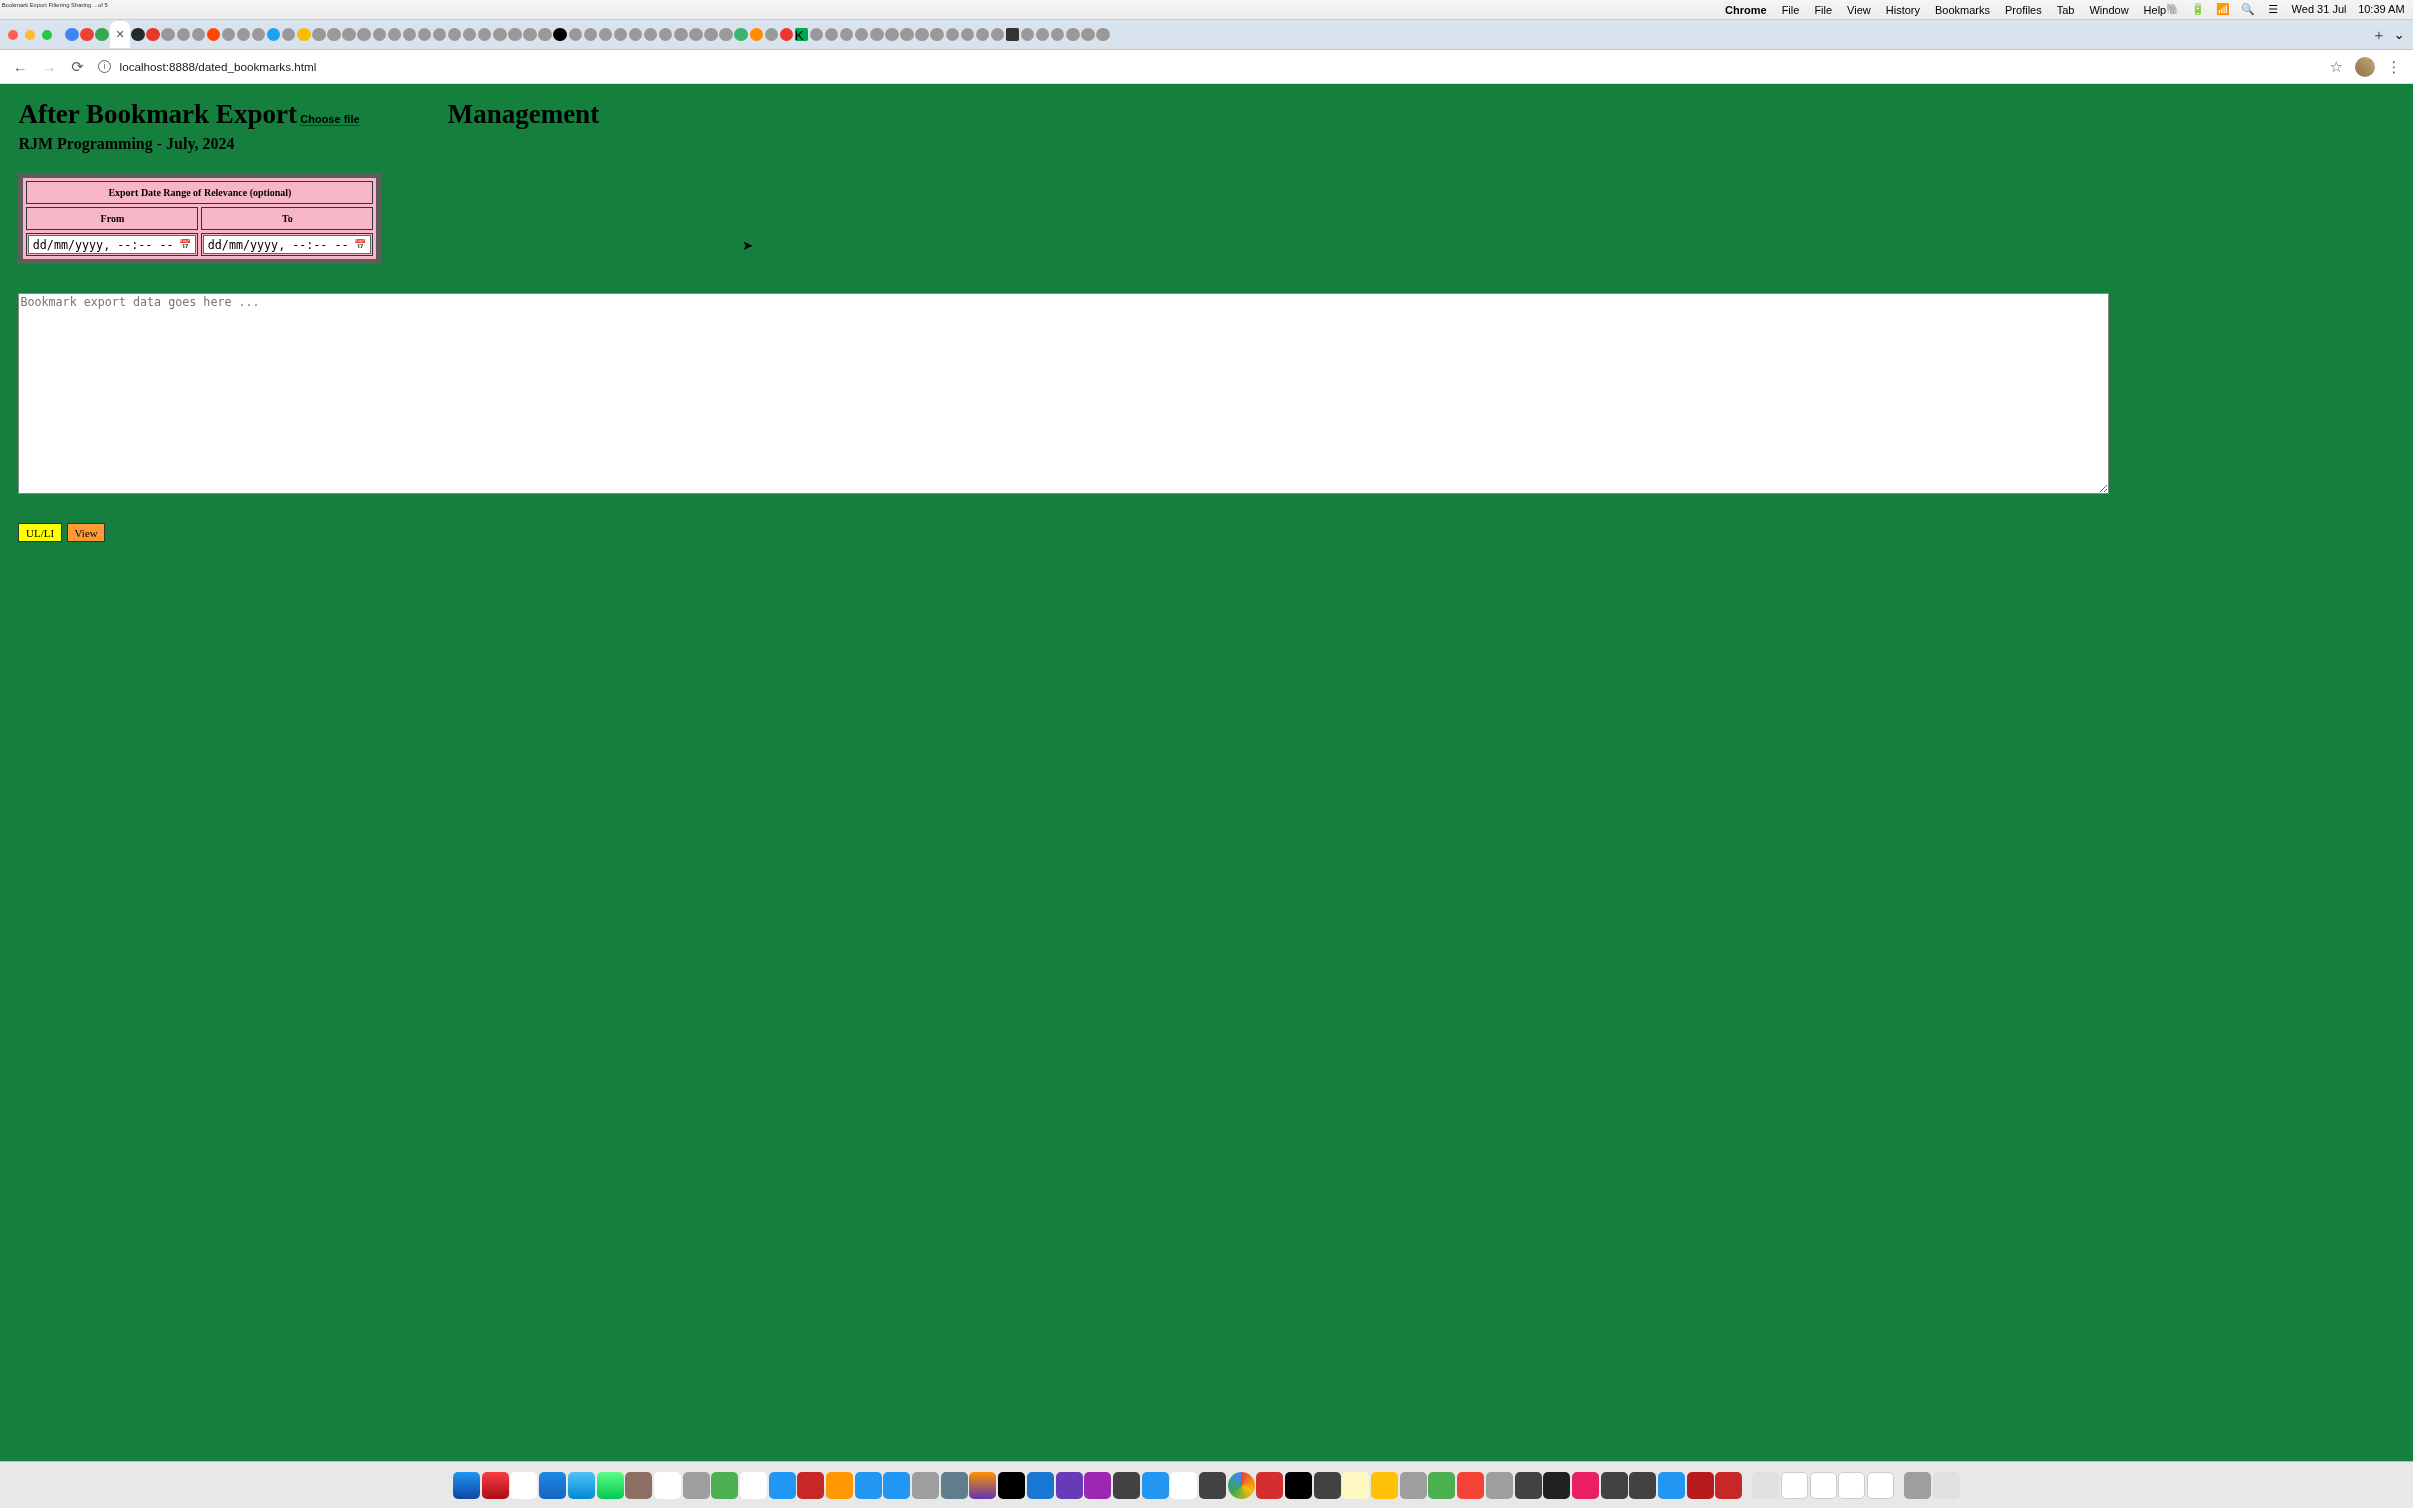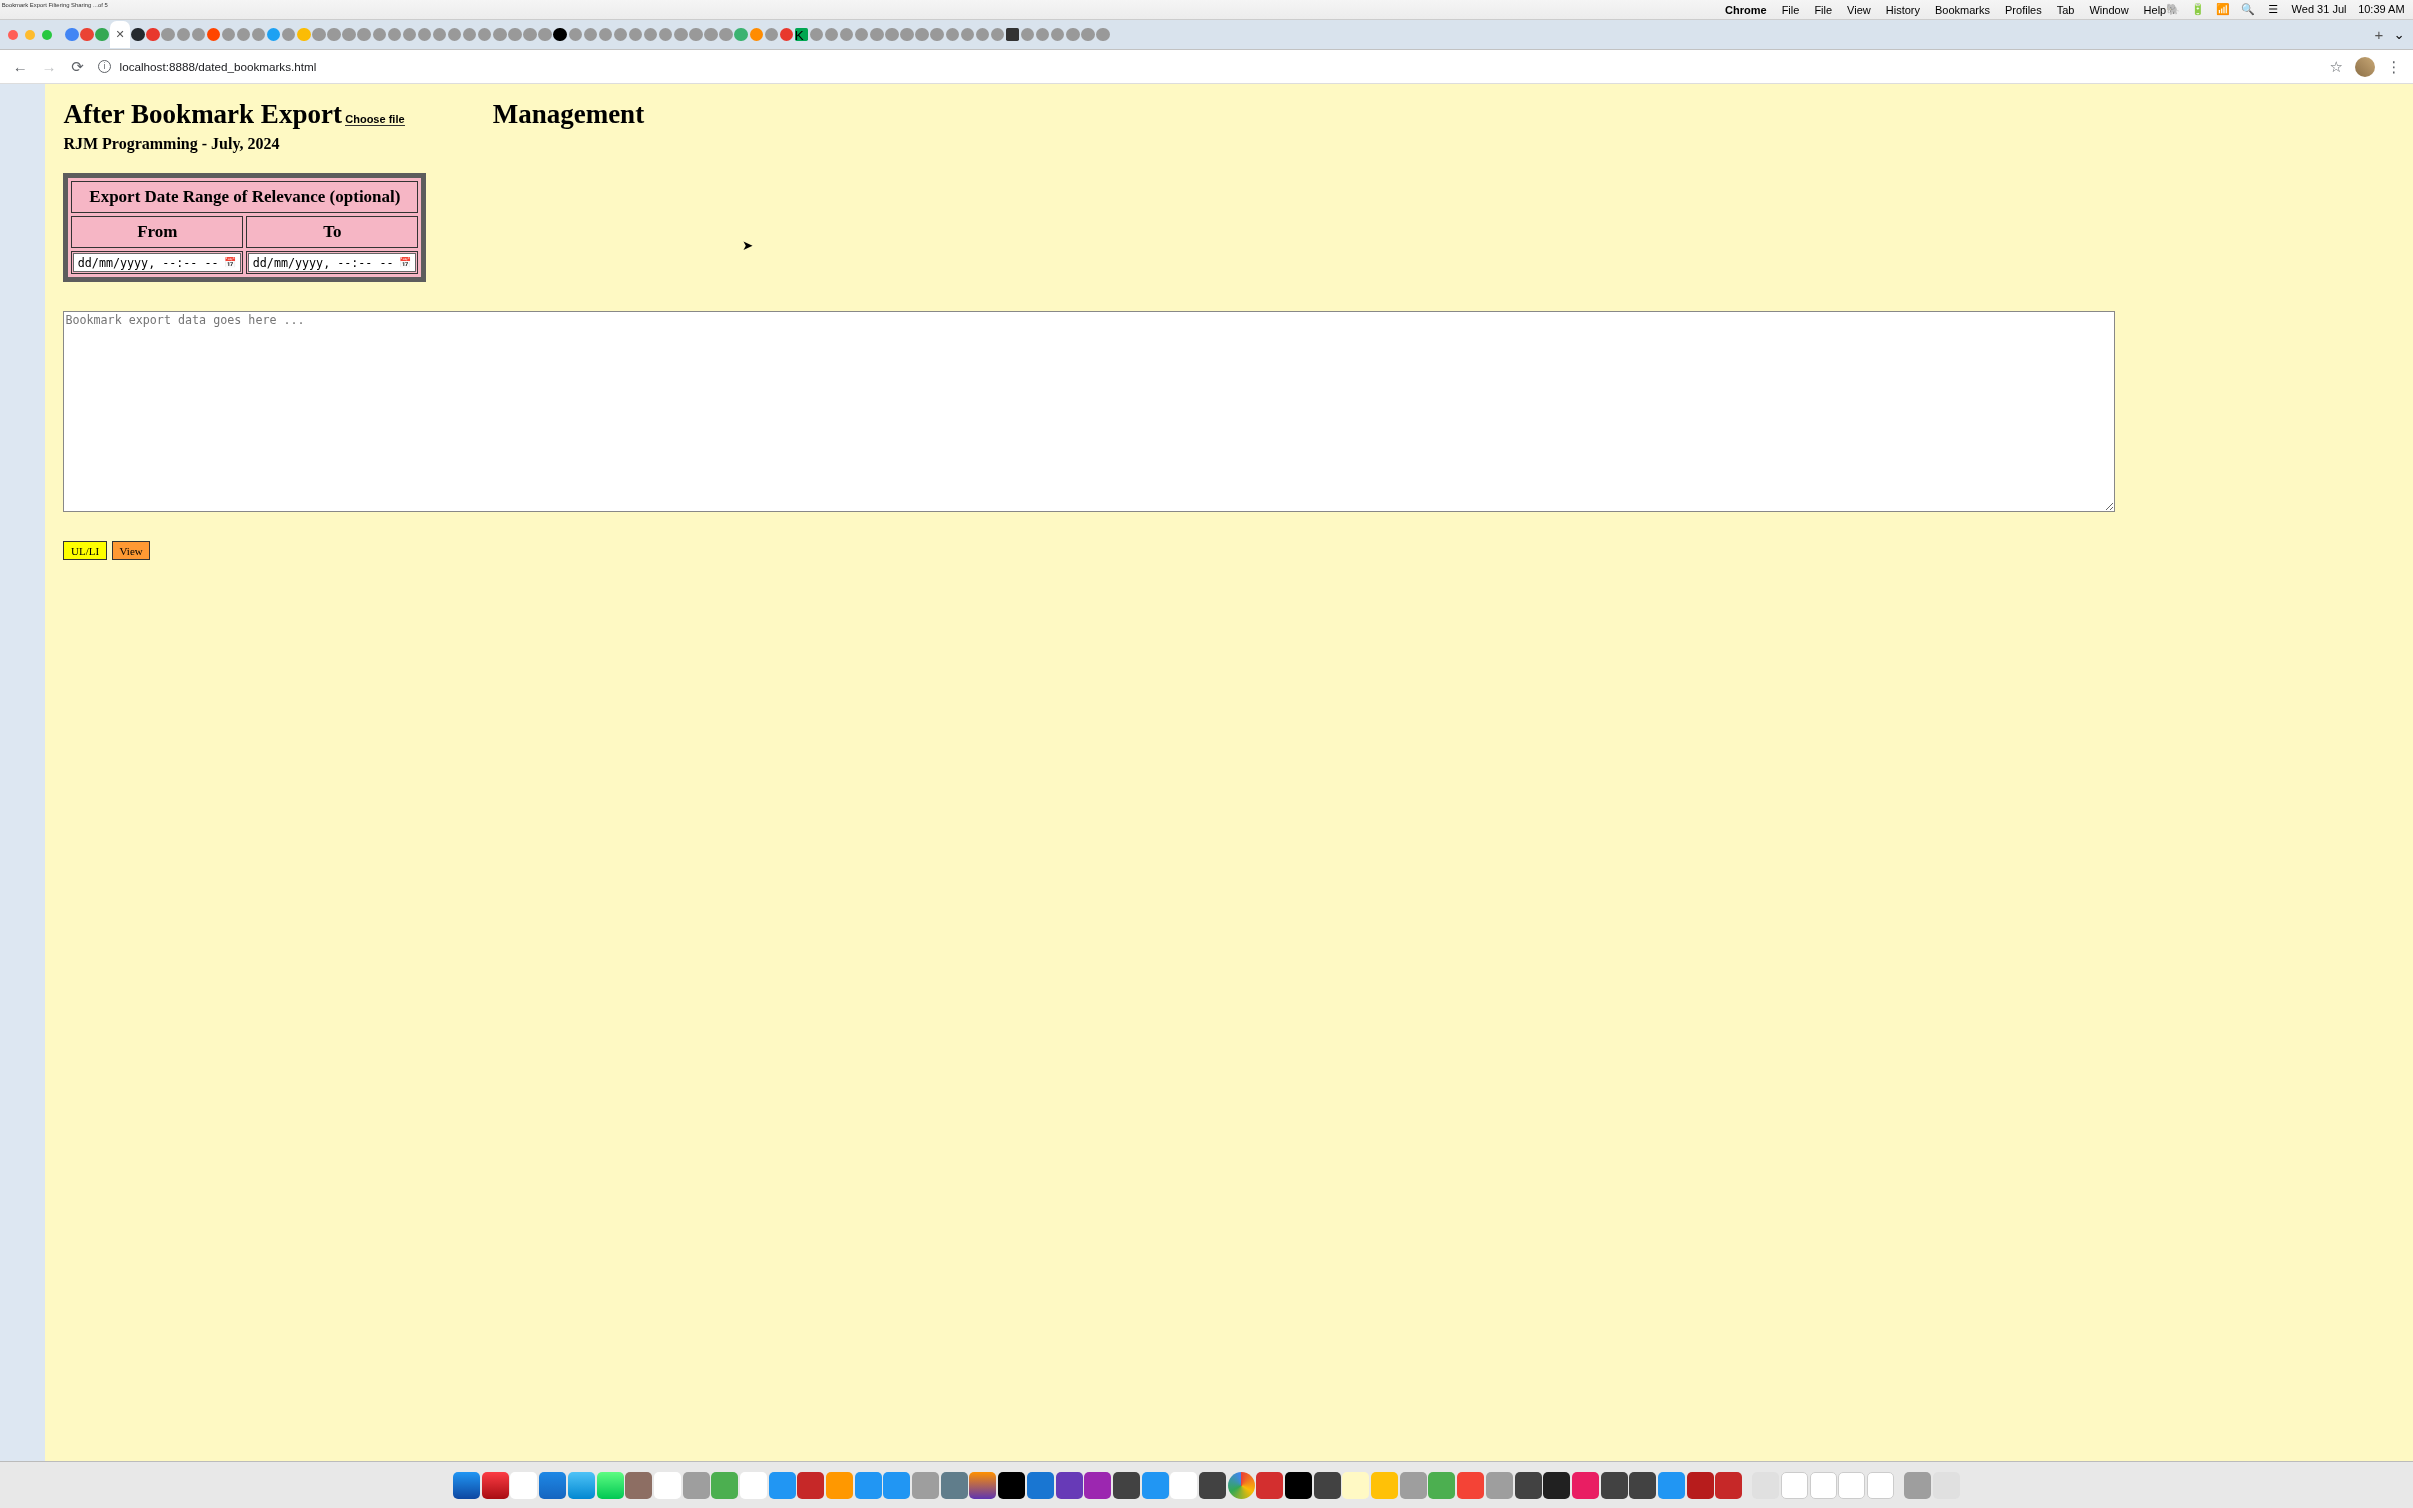--- a/index.html
+++ b/index.html
@@ -148,25 +148,24 @@
       background: linear-gradient(45deg, #8b6f47, #c9a876);
     }
     .kebab {
       color: #5f6368;
       font-size: 15px;
     }
     
     
     .page-content {
       flex: 1;
-      background: #fef9c3;
+      background: #15803d;
       padding: 6.7px 18.4px;
       overflow: auto;
       font-family: Georgia, 'Times New Roman', serif;
-      margin-left: 45px;
     }
     h1.page-title {
       font-size: 27px;
       font-weight: bold;
       margin: 8.4px 0 5px;
       display: flex;
       align-items: baseline;
       gap: 0;
     }
     .file-input-wrap {
@@ -195,21 +194,21 @@
     table.date-range {
       border-collapse: separate;
       border-spacing: 3.4px;
       background: #f6b6c5;
     }
     table.date-range th {
       background: #f6b6c5;
       border: 0.8px solid #333;
       padding: 5px 11.7px;
       font-weight: bold;
-      font-size: 17px;
+      font-size: 10px;
     }
     table.date-range td {
       background: #f6b6c5;
       border: 0.8px solid #333;
       padding: 1px;
     }
     .datetime-input {
       width: 168px;
       font-family: monospace;
       font-size: 11.7px;

